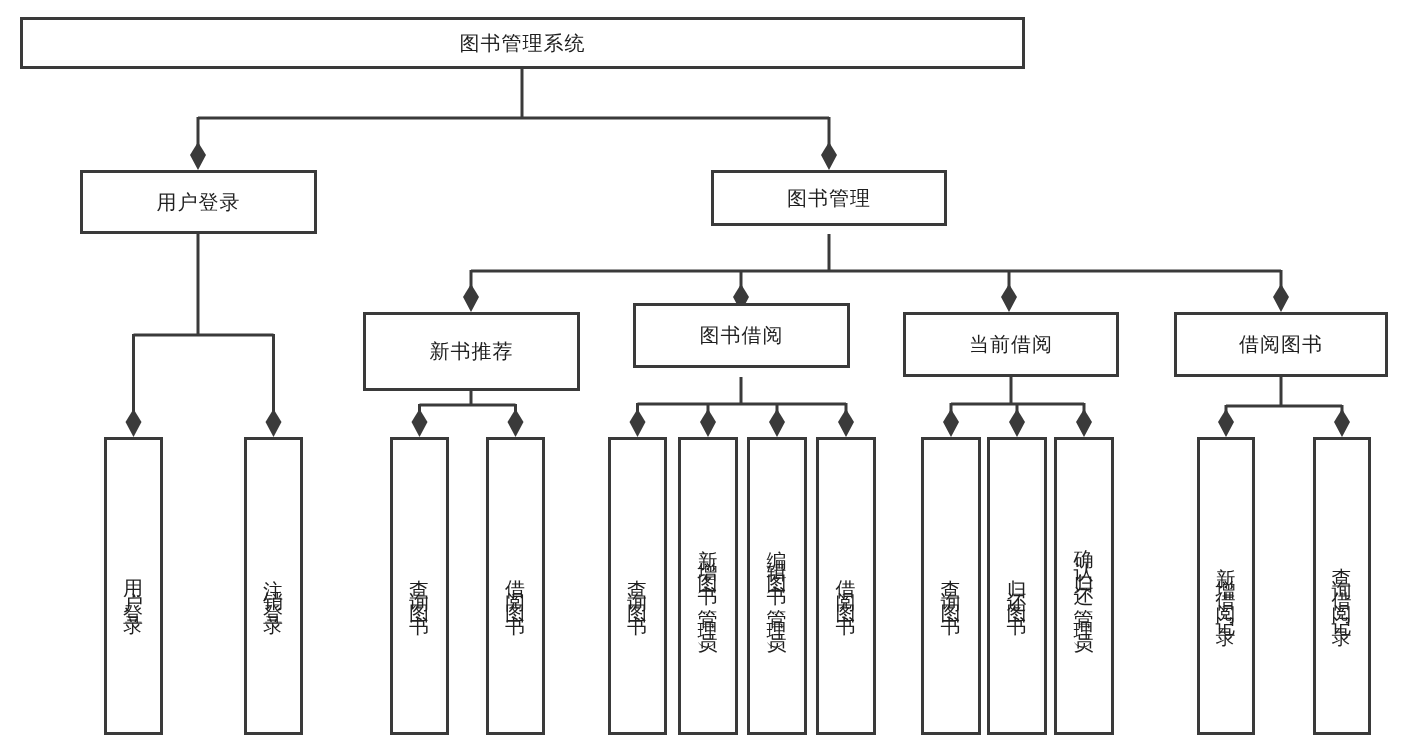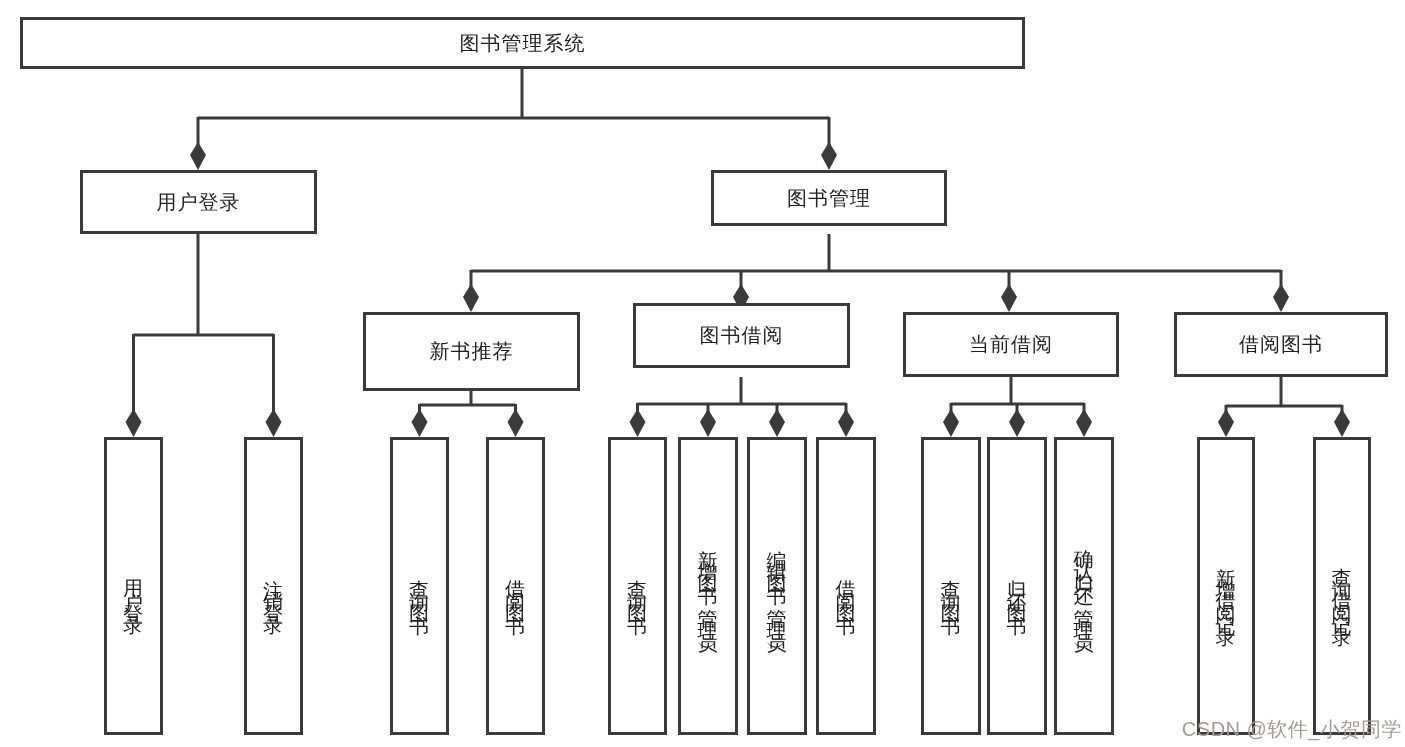--- a/index.html
+++ b/index.html
@@ -165,15 +165,14 @@
   <div class="node leaf" style="left:1054px;top:437px;width:60px;height:298px;">
     <span>确认归还（管理员）</span>
   </div>
   <div class="node leaf" style="left:1197px;top:437px;width:58px;height:298px;">
     <span>新增借阅记录</span>
   </div>
   <div class="node leaf" style="left:1313px;top:437px;width:58px;height:298px;">
     <span>查询借阅记录</span>
   </div>
 
-  <div class="watermark">CSDN @软件_小贺同学</div>
 
 </div>
 
 </body></html>

